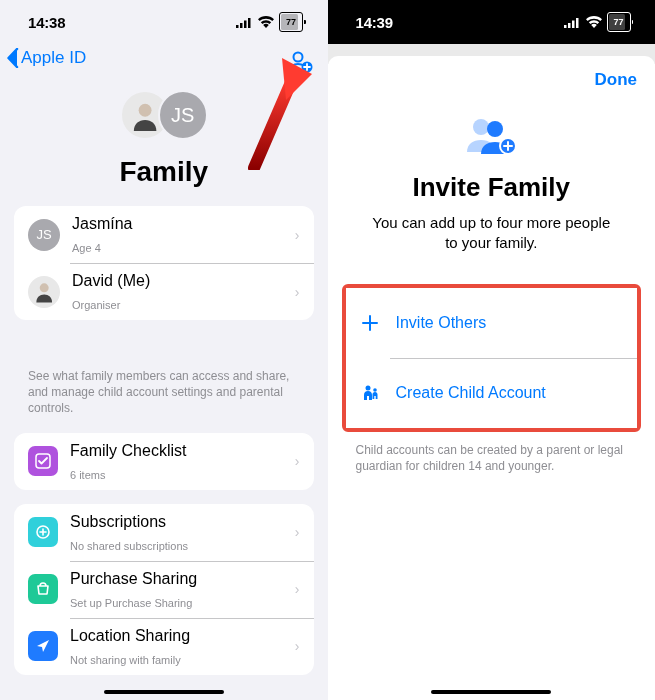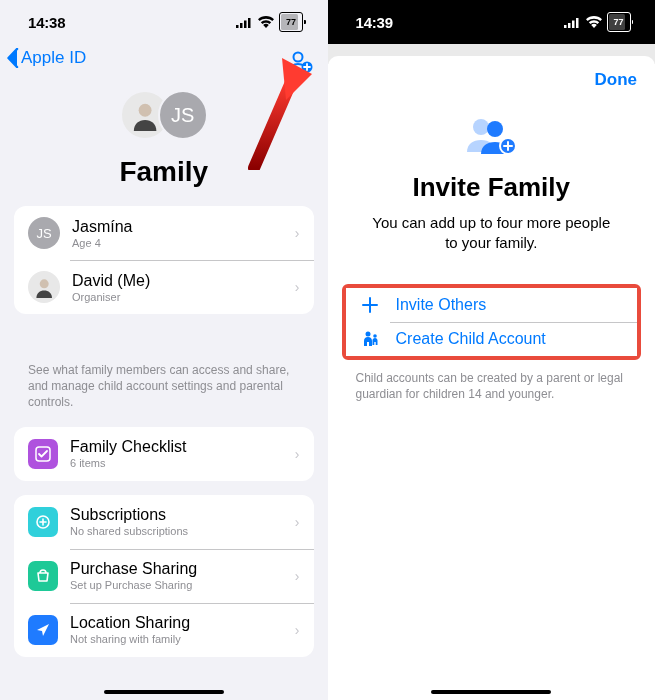--- a/index.html
+++ b/index.html
@@ -193,21 +193,21 @@
       display: flex;
       align-items: center;
       justify-content: center;
       flex-shrink: 0;
       color: #fff;
     }
     .row-text {
       flex: 1;
       display: flex;
       flex-direction: column;
-      gap: 1px;
+      gap: 9px;
     }
     .row-title {
       font-size: 16px;
       color: #000;
     }
     .row-sub {
       font-size: 11px;
       color: #8e8e93;
     }
     .chevron {
@@ -294,21 +294,21 @@
       margin: 0 14px;
       border: 4px solid #e94b3c;
       border-radius: 6px;
     }
     .action-list-inner {
       background: #fff;
     }
     .action-row {
       display: flex;
       align-items: center;
-      padding: 8px 14px;
+      padding: 26px 14px;
       gap: 16px;
       position: relative;
       color: #007aff;
       font-size: 16px;
     }
     .action-row + .action-row::before {
       content: "";
       position: absolute;
       left: 44px;
       right: 0;

